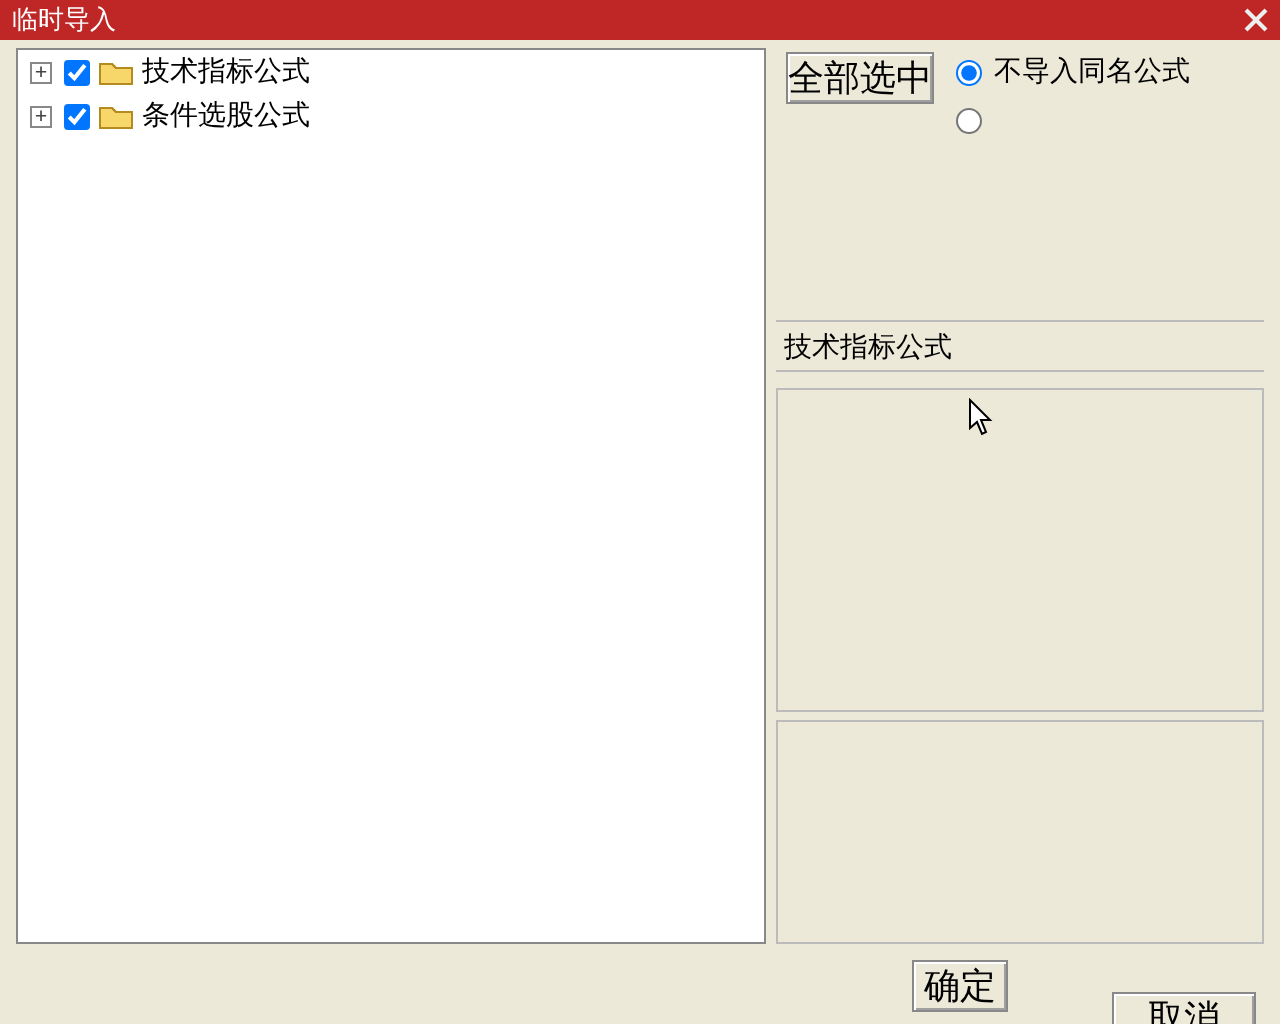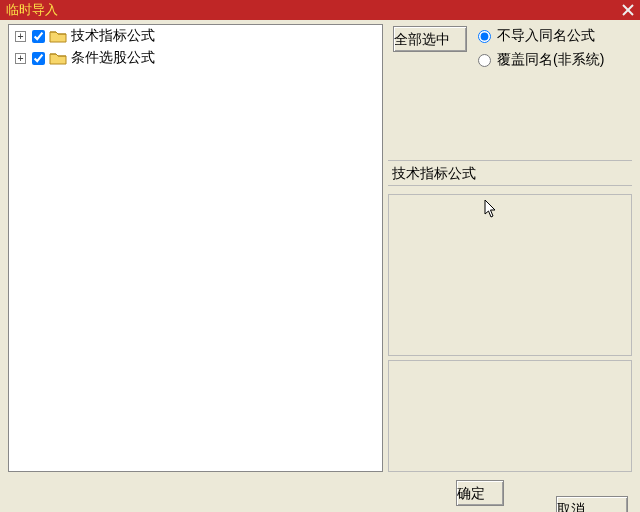--- a/index.html
+++ b/index.html
@@ -13,21 +13,21 @@
     overflow: hidden;
     color: #000;
   }
 
   
   .titlebar {
     position: absolute;
     left: 0; top: 0;
     width: 640px; height: 20px;
     background: #bf2626;
-    color: #fde047;
+    color: #ffffff;
     display: flex;
     align-items: center;
     padding-left: 6px;
     box-sizing: border-box;
   }
   .titlebar .title-text {
     font-size: 13px;
     line-height: 20px;
   }
   .titlebar .close-btn {
@@ -86,22 +86,22 @@
   .folder-icon svg { display: block; }
   .tree-label {
     font-size: 14px;
   }
 
   
   .btn {
     background: #ece9d8;
     border: 1px solid #888;
     box-shadow: inset 1px 1px 0 #fff, inset -1px -1px 0 #a0a0a0;
-    font-size: 14px;
-    text-align: left;
+    font-size: 18px;
+    text-align: center;
     cursor: default;
     box-sizing: border-box;
   }
   .select-all {
     position: absolute;
     left: 393px; top: 6px;
     width: 74px; height: 26px;
     line-height: 24px;
   }
 
@@ -222,21 +222,20 @@
 
   <div class="btn select-all">全部选中</div>
 
   <div class="radio-group">
     <label class="radio-row">
       <input type="radio" name="dup" checked="" style="">
       <span>不导入同名公式</span>
     </label>
     <label class="radio-row">
       <input type="radio" name="dup" style="">
-      <span>覆盖同名(非系统)</span>
     </label>
   </div>
 
   <div class="info-label">技术指标公式</div>
 
   <div class="preview1"></div>
   <div class="preview2"></div>
 
   <div class="btn ok-btn">确定</div>
   <div class="btn cancel-btn">取消</div>

